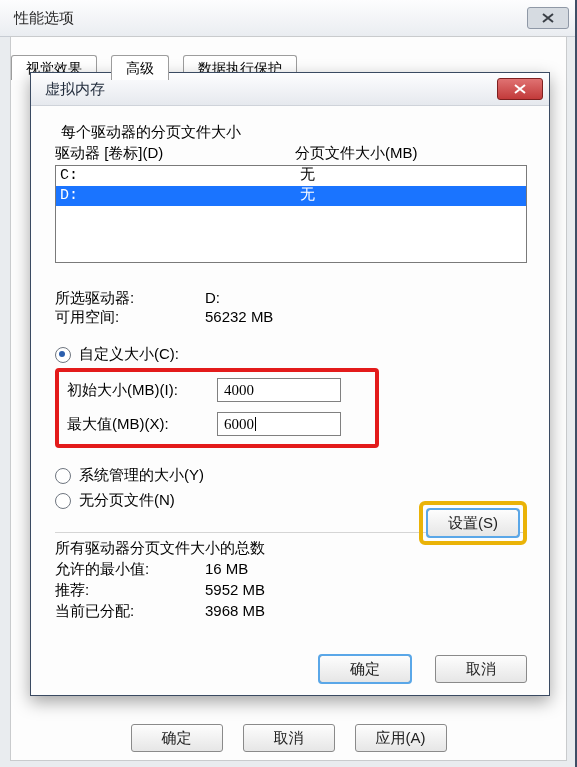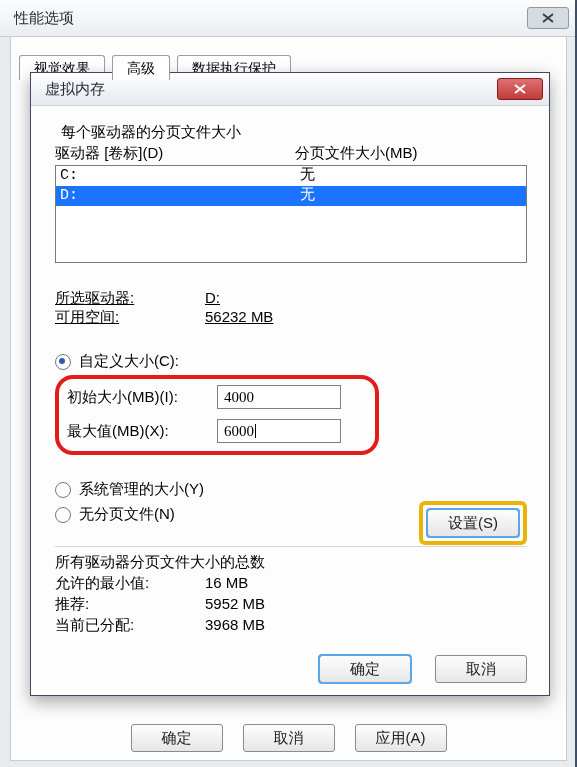--- a/index.html
+++ b/index.html
@@ -39,22 +39,22 @@
   }
   .outer-body {
     position: absolute;
     left: 10px; top: 36px;
     right: 8px; bottom: 6px;
     background: #fdfdfd;
     border: 1px solid #c9cbcd;
   }
   .tabstrip {
     position: absolute;
-    left: 8px; top: 18px;
-    display: flex; gap: 8px;
+    left: 0; top: 18px;
+    display: flex; gap: 15px;
   }
   .tab {
     height: 22px;
     padding: 2px 14px 0 14px;
     background: #fff;
     border: 1px solid #9d9d9d;
     border-bottom: none;
     border-radius: 3px 3px 0 0;
     margin-right: -1px;
     font-size: 14px;
@@ -118,40 +118,40 @@
     background: #fff;
     overflow: hidden;
     font-family: "Courier New", monospace;
     font-size: 15px;
   }
   .listrow { display: flex; height: 20px; line-height: 20px; padding: 0 4px; }
   .listrow.sel { background: #1a74ff; color: #fff; }
   .listrow .d { width: 240px; }
 
   
-  .kv { margin-top: 26px; text-decoration: underline; }
+  .kv { margin-top: 26px; }
   .kv .row { display: flex; }
   .kv .k { width: 150px; }
-  .radio-row { display: flex; align-items: center; gap: 8px; margin-top: 25px; }
+  .radio-row { display: flex; align-items: center; gap: 8px; margin-top: 18px; }
   .radio {
     width: 14px; height: 14px; border: 1px solid #6f7680; border-radius: 50%;
     background: #fff; position: relative;
   }
   .radio.on::after {
     content: ""; position: absolute; left: 3px; top: 3px;
     width: 6px; height: 6px; border-radius: 50%;
     background: #2b5fae;
   }
 
   
   .custom-block {
     margin-top: 4px;
     padding: 6px 8px 8px 8px;
     border: 4px solid #e31b1b;
-    border-radius: 18px;
+    border-radius: 4px;
     display: flex; flex-direction: column; gap: 10px;
     width: 300px;
   }
   .custom-row { display: flex; align-items: center; }
   .custom-row .lbl { width: 150px; }
   .textbox {
     width: 110px; height: 22px;
     border: 1px solid #808080; background: #fff;
     padding: 0 6px;
     font-family: Liberation Serif, serif; font-size: 15px;

